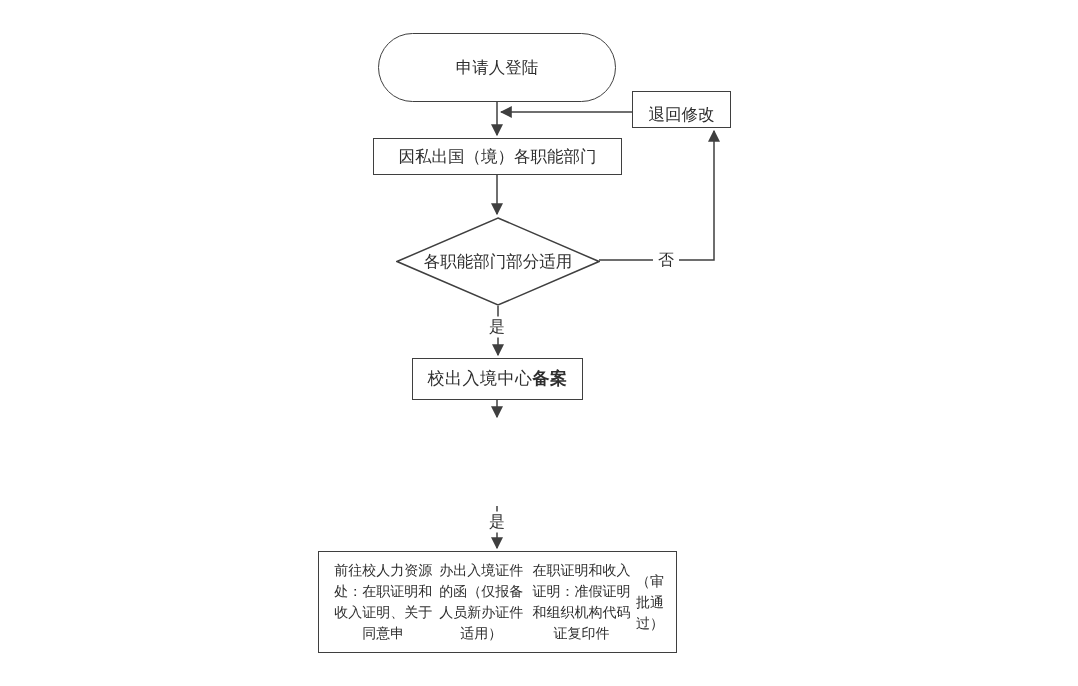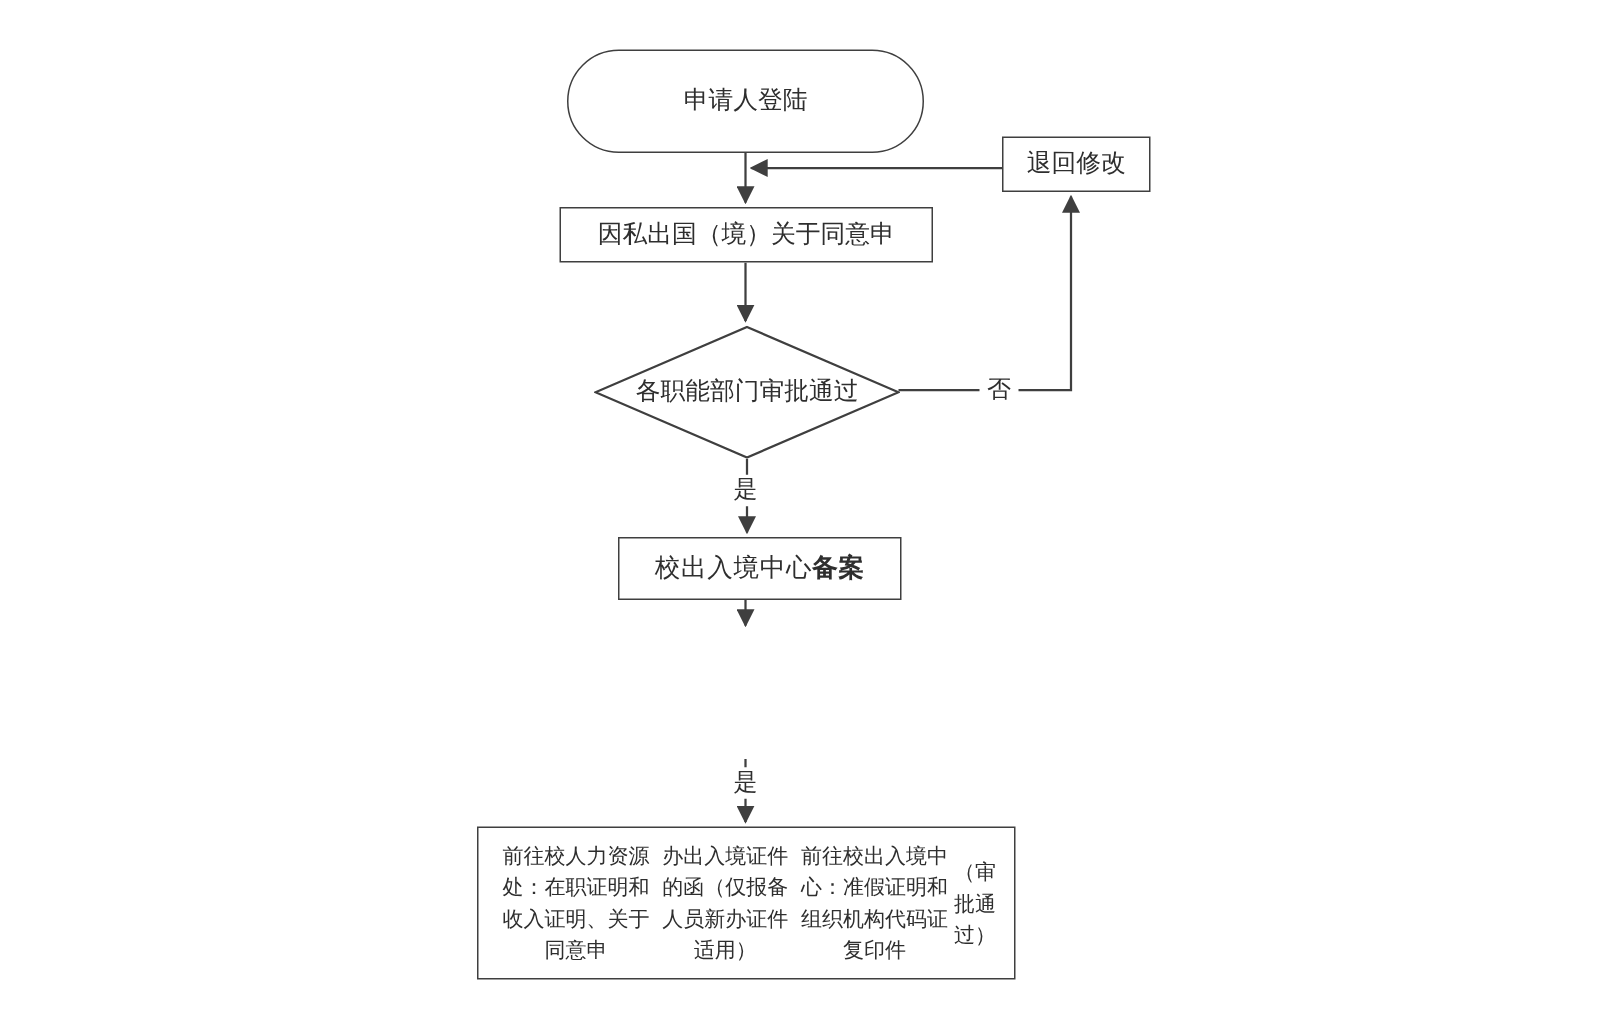--- a/index.html
+++ b/index.html
@@ -86,47 +86,47 @@
 
     <path class="flowline" marker-end="url(#arrow)" d="M 497 400 L 497 417"></path>
 
     <path class="flowline" marker-end="url(#arrow)" d="M 497 506 L 497 548"></path>
   </svg>
 
   <div class="node terminator node-main" style="left:378px; top:33px; width:238px; height:69px;">
     <div>申请人登陆</div>
   </div>
 
-  <div class="node rect node-main" style="left:668px; top:91px; width:99px; height:37px;">
+  <div class="node rect node-main" style="left:632px; top:91px; width:99px; height:37px;align-items:flex-end;">
     <div>退回修改</div>
   </div>
 
   <div class="node rect node-main" style="left:373px; top:138px; width:249px; height:37px;">
-    <div>因私出国（境）关于同意申</div>
+    <div>因私出国（境）各职能部门</div>
   </div>
 
   <div class="node diamond" style="left:396px; top:217px; width:204px; height:89px;">
     <svg class="dshape" width="204" height="89" viewBox="0 0 204 89">
       <polygon points="102,1 203,44.5 102,88 1,44.5"></polygon>
     </svg>
     <div class="dtext">各职能部门</div>
-    <div class="dtext">审批通过</div>
+    <div class="dtext">部分适用</div>
   </div>
 
   <div class="edge-label" style="left:666px; top:260px;">否</div>
   <div class="edge-label" style="left:497px; top:327px;">是</div>
   <div class="edge-label" style="left:497px; top:522px;">是</div>
 
-  <div class="node rect node-filing" style="left:412px; top:358px; width:189px; height:42px;">
+  <div class="node rect node-filing" style="left:412px; top:358px; width:171px; height:42px;">
     <div>
       <span>校出入境中心</span><span class="bold">备案</span>
     </div>
   </div>
 
 
   <div class="node rect final-box" style="left:318px; top:551px; width:359px; height:102px;">
     <div>前往校人力资源处：在职证明和收入证明、关于同意申</div>
     <div>办出入境证件的函（仅报备人员新办证件适用）</div>
-    <div>前往校出入境中心：准假证明和组织机构代码证复印件</div>
+    <div>在职证明和收入证明：准假证明和组织机构代码证复印件</div>
     <div>（审批通过）</div>
   </div>
 
 </div>
 
 </body></html>

